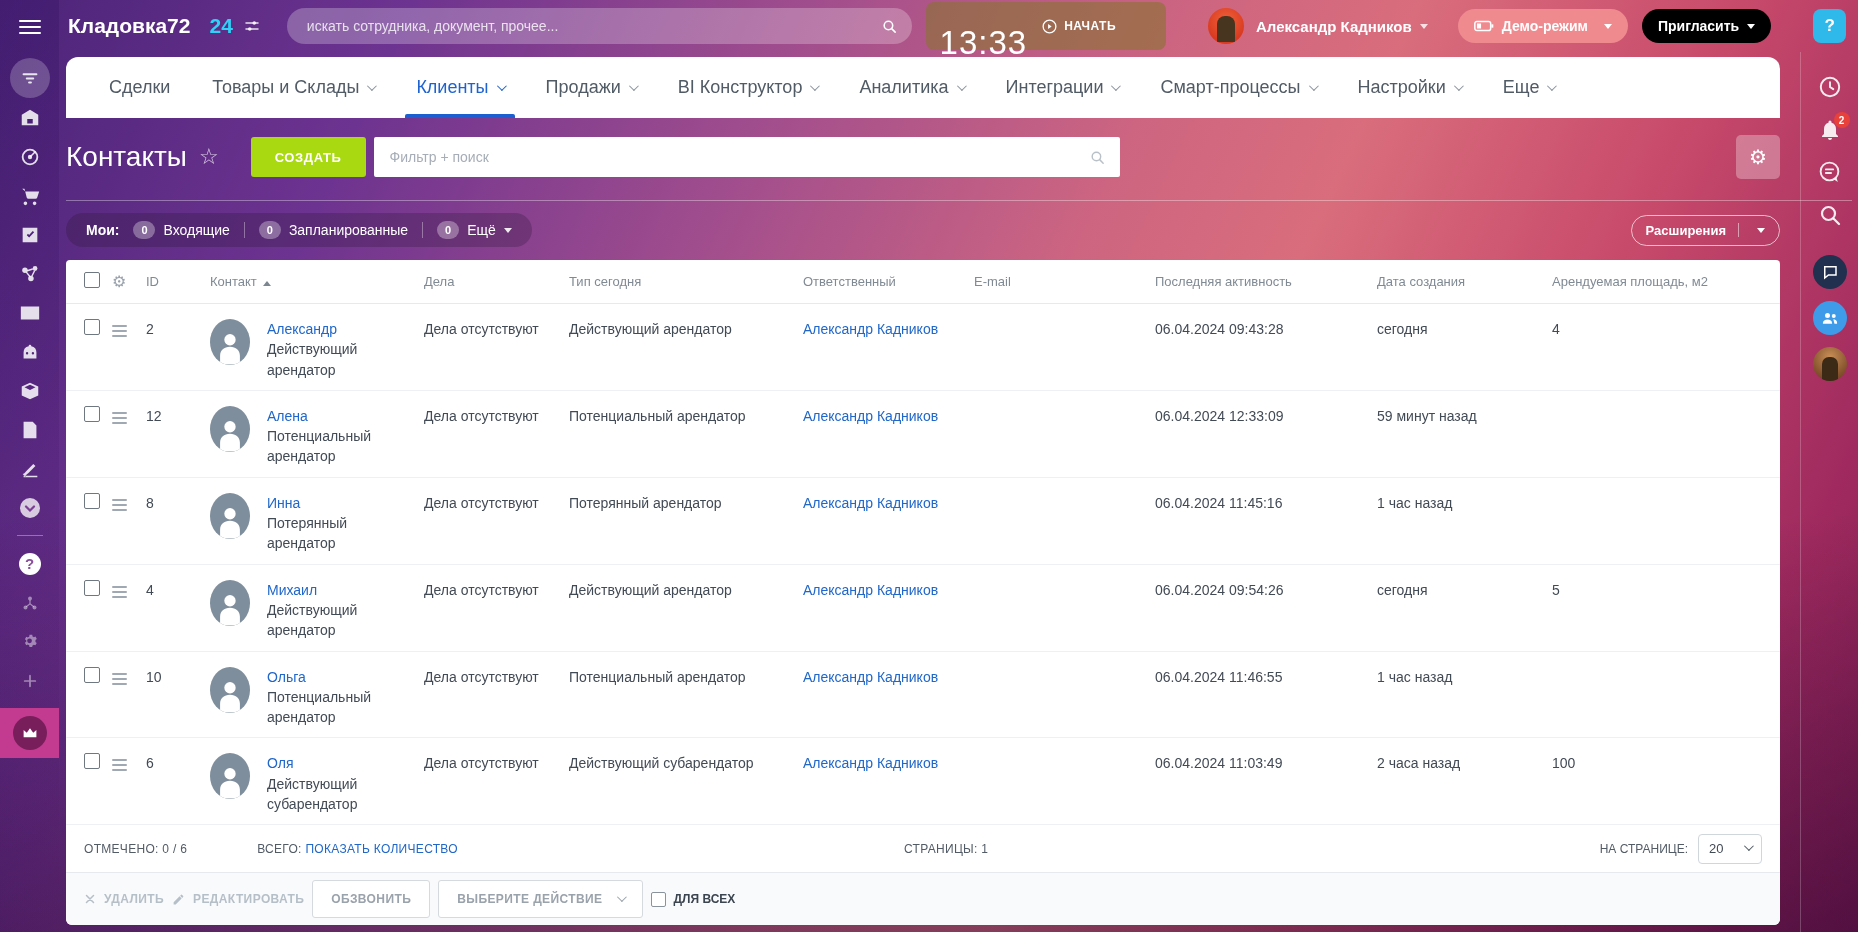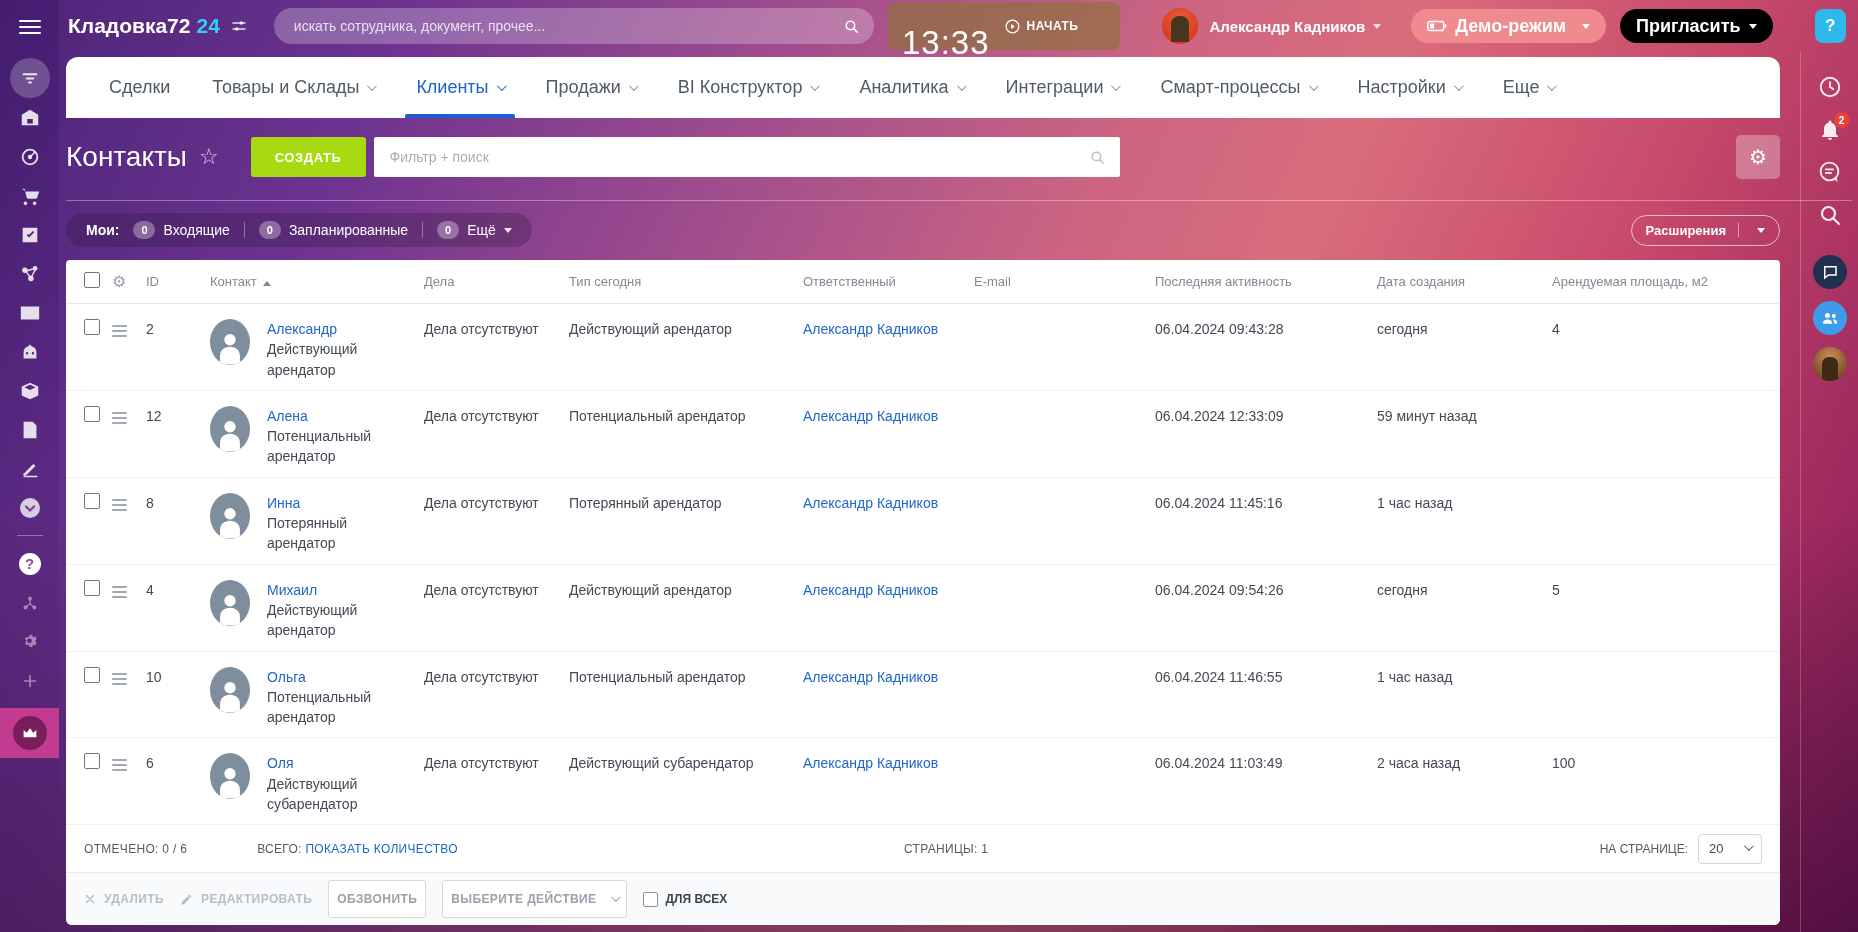--- a/index.html
+++ b/index.html
@@ -26,36 +26,36 @@
   .lr-div { width:26px; border-top:1px solid rgba(255,255,255,0.35); margin:8px 0; }
   .lr-help { width:22px; height:22px; background:#fff; color:#8a4d9c; border-radius:50%;
     font-size:15px; font-weight:bold; display:flex; align-items:center; justify-content:center; }
   .lr-market { width:59px; height:50px; margin-top:8px; background:#c23b90; display:flex; align-items:center; justify-content:center; cursor:pointer; }
   .lr-market .crown-circle { width:34px; height:34px; border-radius:50%; background:rgba(60,8,46,0.55); display:flex; align-items:center; justify-content:center; }
 
   
   .header { position:absolute; left:59px; right:0; top:0; height:52px; display:flex; align-items:center; z-index:4; }
   .logo { display:flex; align-items:baseline; margin-left:9px; cursor:pointer; white-space:nowrap; }
   .logo .brand { color:#fff; font-size:21px; font-weight:bold; }
-  .logo .suffix { color:#2fd1f6; font-size:21px; font-weight:bold; margin-left:6px; }
+  .logo .suffix { color:#2fd1f6; font-size:21px; font-weight:bold; margin-left:19px; }
   .logo-tune { margin-left:10px; color:rgba(255,255,255,0.85); align-self:center; }
   .hsearch { margin-left:26px; width:646px; height:36px; background:rgba(255,255,255,0.25); border-radius:18px;
     display:flex; align-items:center; padding:0 14px 0 20px; }
   .hsearch input { flex:1; border:none; outline:none; background:transparent; color:#fff; font-size:14px; font-family:inherit; }
   .hsearch input::placeholder { color:rgba(255,255,255,0.8); }
   .hsearch .mag { color:#fff; }
   .clock-chip { margin-left:14px; width:248px; height:48px; background:rgba(138,114,52,0.62); border-radius:8px;
     display:flex; align-items:center; padding:0 14px; cursor:pointer; }
   .clock-time { color:#fff; font-size:33px; font-weight:200; letter-spacing:1px; font-family:"Liberation Sans", sans-serif;margin-top:34px; }
   .clock-start { margin-left:14px; display:flex; align-items:center; gap:6px; color:#fff; font-size:12px; font-weight:bold; letter-spacing:0.5px; }
   .huser { margin-left:42px; display:flex; align-items:center; cursor:pointer; }
   .havatar { width:36px; height:36px; border-radius:50%; background:radial-gradient(circle at 50% 35%, #f0613a, #d93a20 70%); position:relative; overflow:hidden; }
   .havatar::after { content:""; position:absolute; left:9px; top:8px; width:18px; height:26px; background:#47351f; border-radius:8px 8px 0 0; }
   .huser .uname { margin-left:12px; color:#fff; font-size:15px; font-weight:bold; white-space:nowrap; }
-  .pill { height:34px; border-radius:17px; display:flex; align-items:center; padding:0 16px; color:#fff; font-size:18px; font-weight:bold; cursor:pointer; white-space:nowrap; }
+  .pill { height:34px; border-radius:17px; display:flex; align-items:center; padding:0 16px; color:#fff; font-size:14px; font-weight:bold; cursor:pointer; white-space:nowrap; }
   .demo { margin-left:30px; background:#ef8a8f; gap:8px; }
   .invite { margin-left:14px; background:#000000; }
   .hhelp { margin-left:42px; margin-right:12px; width:34px; height:34px; border-radius:8px; background:#2fb9ea; color:#fff;
     font-size:17px; font-weight:bold; display:flex; align-items:center; justify-content:center; cursor:pointer; }
 
   .caret { width:0; height:0; border-left:4px solid transparent; border-right:4px solid transparent; border-top:5px solid currentColor; display:inline-block; margin-left:8px; }
   .chev { width:7px; height:7px; border-right:1.6px solid currentColor; border-bottom:1.6px solid currentColor; transform:rotate(45deg) translateY(-2px); display:inline-block; margin-left:7px; }
 
   
   .rightrail { position:absolute; right:0; top:52px; bottom:0; width:58px; border-left:1px solid rgba(255,255,255,0.22);
@@ -127,23 +127,23 @@
   .tfoot { height:48px; display:flex; align-items:center; padding:0 18px; border-bottom:1px solid #e6eaee; position:relative; font-size:12px; color:#525b66; }
   .tfoot .seg { letter-spacing:0.3px; }
   .tfoot .total { margin-left:70px; }
   .tfoot .flink { color:#2067c9; cursor:pointer; }
   .pages { position:absolute; left:838px; }
   .perpage { margin-left:auto; display:flex; align-items:center; gap:10px; }
   .pp-select { width:64px; height:30px; border:1px solid #cfd6dc; border-radius:4px; background:#fff; display:flex; align-items:center;
     justify-content:space-between; padding:0 10px; font-size:13px; color:#424a55; cursor:pointer; }
   .pp-select .chev { border-color:#525b66; margin:0 0 2px 0; }
 
-  .actionbar { height:52px; background:#f8fafb; border-radius:0 0 6px 6px; display:flex; align-items:center; padding:0 18px; gap:16px; }
+  .actionbar { height:52px; background:#f8fafb; border-radius:0 0 6px 6px; display:flex; align-items:center; padding:0 18px; gap:8px; }
   .txt-btn { display:flex; align-items:center; gap:8px; font-size:12px; font-weight:bold; letter-spacing:0.4px; color:#b6bfc8; cursor:pointer; }
-  .box-btn { height:38px; border:1px solid #d5dade; border-radius:3px; background:#fff; padding:0 8px; font-size:12px; font-weight:bold;
+  .box-btn { height:38px; border:1px solid #d5dade; border-radius:3px; background:#fff; padding:0 18px; font-size:12px; font-weight:bold;
     letter-spacing:0.4px; color:#9aa2ab; display:flex; align-items:center; cursor:pointer; font-family:inherit; }
   .box-btn .chev { border-color:#9aa2ab; margin-left:14px; margin-bottom:2px; }
   .forall { display:flex; align-items:center; gap:8px; font-size:12px; font-weight:bold; color:#3c4450; }
   .forall .cb { width:15px; height:15px; border-color:#8a929b; }
 </style>
 </head>
 <body>
 
 <div class="leftrail">
   <div class="burger-top">

